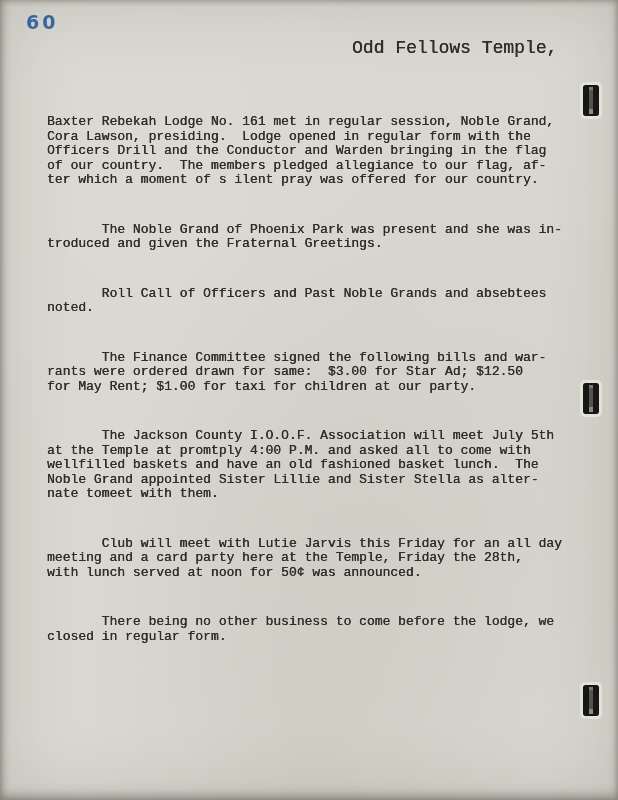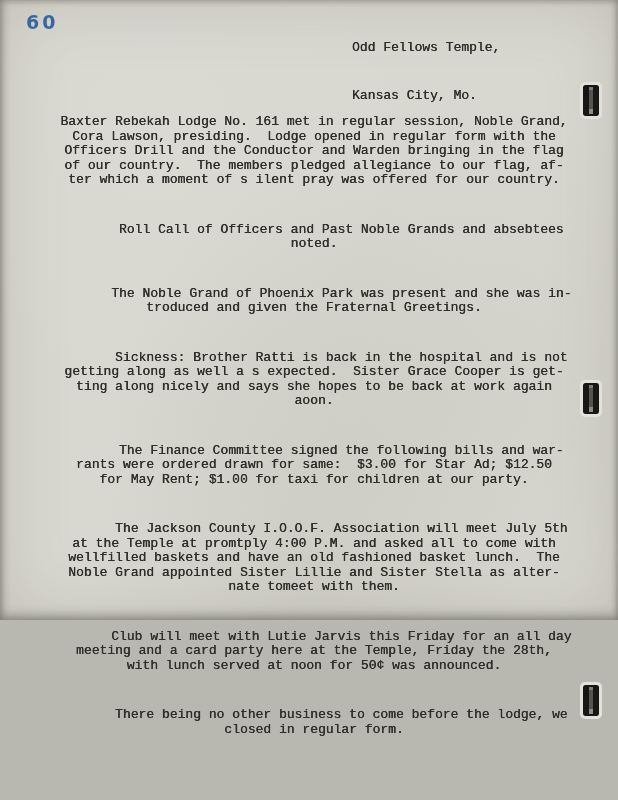--- a/index.html
+++ b/index.html
@@ -2,85 +2,80 @@
 <html><head>
 <meta charset="utf-8">
 <style>
   html,body{margin:0;padding:0;}
   body{
     width:618px;height:800px;overflow:hidden;
     background:#b9b8b0;
     font-family:"Liberation Mono","DejaVu Sans Mono",monospace;
   }
   .paper{
-    position:relative;width:618px;height:620px;
+    position:relative;width:618px;height:800px;
     background:
       radial-gradient(ellipse at 25% 20%, rgba(255,255,255,0.05), transparent 45%),
       radial-gradient(ellipse at 75% 65%, rgba(110,105,90,0.06), transparent 55%),
       radial-gradient(ellipse at 50% 90%, rgba(110,105,90,0.07), transparent 50%),
       #d9d8d0;
     box-shadow:
       inset 0 0 70px rgba(95,92,80,.20),
       inset 3px 0 7px rgba(70,68,60,.25),
       inset -2px 0 5px rgba(70,68,60,.16),
       inset 0 -6px 10px rgba(70,68,60,.30),
       inset 0 3px 5px rgba(70,68,60,.10);
   }
   .typedtext{color:#2f2e2b;text-shadow:0.3px 0 0 currentColor;}
   .stamp{
     position:absolute;left:26px;top:11px;
     font-family:"DejaVu Sans",sans-serif;font-size:19px;font-weight:600;
     color:#3767a0;letter-spacing:3px;
   }
   .header{
     position:absolute;left:352px;top:8px;
-    font-size:13px;line-height:16px;white-space:pre;
+    font-size:18px;line-height:16px;white-space:pre;
   }
   .text{
     position:absolute;left:47px;top:86px;width:534px;
     font-size:13px;line-height:14.5px;white-space:pre-wrap;
   }
-  .para{margin:0 0 6px 0;text-align:center;}
+  .para{margin:0 0 6px 0;}
   .fastener{
     position:absolute;left:583px;width:16px;height:31px;
     background:#171716;border-radius:2px;
     outline:3px solid #e3e2da;
   }
   .fastener .stripe{
     position:absolute;left:6px;top:2px;bottom:2px;width:4px;
     background:linear-gradient(180deg,#7d7d76 0 3px,#55554f 3px calc(100% - 5px),#8c8c84 calc(100% - 5px) 100%);
   }
   .f1{top:85px;} .f2{top:383px;} .f3{top:685px;}
 </style>
 </head>
 <body>
 
 <div class="paper">
 
   <div class="stamp">60</div>
 
   <div class="header typedtext">
     <div>Odd Fellows Temple,</div>
-    <div>Kansas City, Mo.</div>
   </div>
 
   <div class="text typedtext">
     <div class="para">Baxter Rebekah Lodge No. 161 met in regular session, Noble Grand,
 Cora Lawson, presiding.  Lodge opened in regular form with the
 Officers Drill and the Conductor and Warden bringing in the flag
 of our country.  The members pledged allegiance to our flag, af-
 ter which a moment of s ilent pray was offered for our country.</div>
+    <div class="para">       The Noble Grand of Phoenix Park was present and she was in-
+troduced and given the Fraternal Greetings.</div>
     <div class="para">       Roll Call of Officers and Past Noble Grands and absebtees
 noted.</div>
-    <div class="para">       The Noble Grand of Phoenix Park was present and she was in-
-troduced and given the Fraternal Greetings.</div>
-    <div class="para">       Sickness: Brother Ratti is back in the hospital and is not
-getting along as well a s expected.  Sister Grace Cooper is get-
-ting along nicely and says she hopes to be back at work again
-aoon.</div>
     <div class="para">       The Finance Committee signed the following bills and war-
 rants were ordered drawn for same:  $3.00 for Star Ad; $12.50
 for May Rent; $1.00 for taxi for children at our party.</div>
     <div class="para">       The Jackson County I.O.O.F. Association will meet July 5th
 at the Temple at promtply 4:00 P.M. and asked all to come with
 wellfilled baskets and have an old fashioned basket lunch.  The
 Noble Grand appointed Sister Lillie and Sister Stella as alter-
 nate tomeet with them.</div>
     <div class="para">       Club will meet with Lutie Jarvis this Friday for an all day
 meeting and a card party here at the Temple, Friday the 28th,

